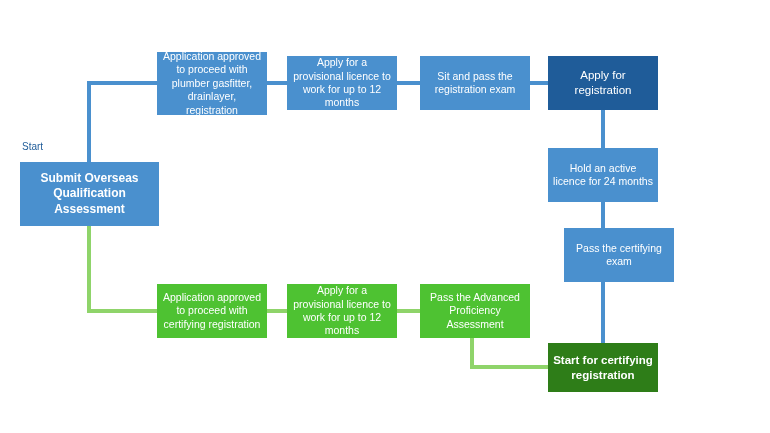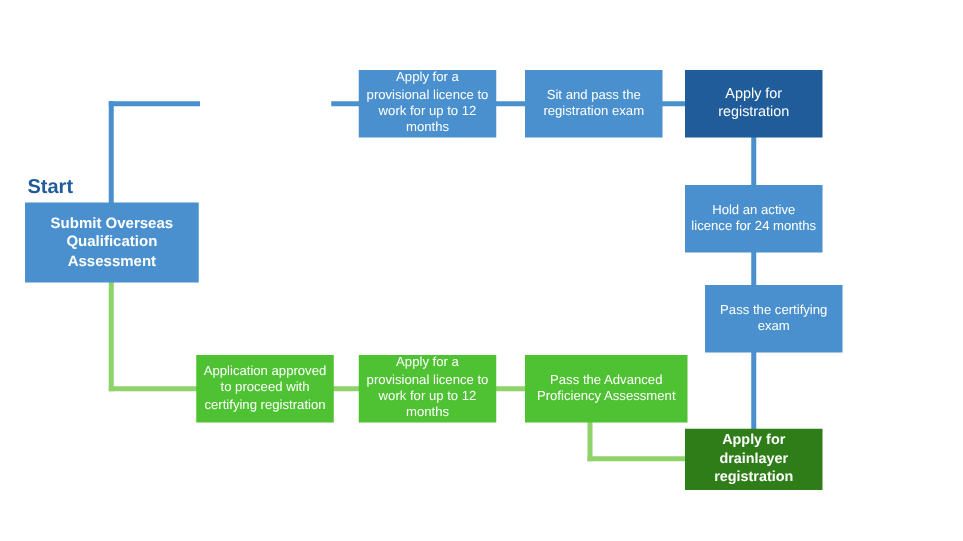--- a/index.html
+++ b/index.html
@@ -32,22 +32,22 @@
   .node .txt{display:block;width:100%;}
   .blue-box   {background:#4A90CE;font-size:10.5px;font-weight:400;}
   .navy-box   {background:#1F5C99;font-size:11.5px;font-weight:400;}
   .green-box  {background:#4EC232;font-size:10.5px;font-weight:400;}
   .dgreen-box {background:#2E7D18;font-size:11.5px;font-weight:700;}
   .start-box  {background:#4A90CE;font-size:12px;font-weight:700;}
 
   .start-label{
     position:absolute;
     color:#1F5C99;
-    font-size:16px;
-    font-weight:700;
+    font-size:10px;
+    font-weight:400;
     z-index:6;
     text-align:right;
   }
 </style>
 </head>
 <body>
 
 <div id="canvas">
 
   <div class="conn blue" style="left:87px;top:81px;width:4px;height:83px;"></div>
@@ -72,20 +72,23 @@
 
   <div class="start-label" style="left:22px;top:141px;">Start</div>
 
   <div class="node start-box" style="left:20px;top:162px;width:139px;height:64px;">
     <span class="txt">
       <span>Submit Overseas</span><br>
       <span>Qualification Assessment</span>
     </span>
   </div>
 
+  <div class="node blue-box" style="left:157px;top:52px;width:110px;height:63px;">
+    <span class="txt">Application approved to proceed with plumber gasfitter, drainlayer, registration</span>
+  </div>
 
   <div class="node blue-box" style="left:287px;top:56px;width:110px;height:54px;">
     <span class="txt">Apply for a provisional licence to work for up to 12 months</span>
   </div>
 
   <div class="node blue-box" style="left:420px;top:56px;width:110px;height:54px;">
     <span class="txt">Sit and pass the registration exam</span>
   </div>
 
   <div class="node navy-box" style="left:548px;top:56px;width:110px;height:54px;">
@@ -98,30 +101,30 @@
   <div class="node blue-box" style="left:548px;top:148px;width:110px;height:54px;">
     <span class="txt">Hold an active licence for 24 months</span>
   </div>
 
   <div class="node blue-box" style="left:548px;top:228px;width:110px;height:54px;margin-left:16px;">
     <span class="txt">Pass the certifying exam</span>
   </div>
 
   <div class="node dgreen-box" style="left:548px;top:343px;width:110px;height:49px;">
     <span class="txt">
-      <span>Apply for drainlayer</span><br>
+      <span>Start for certifying</span><br>
       <span>registration</span>
     </span>
   </div>
 
   <div class="node green-box" style="left:157px;top:284px;width:110px;height:54px;">
     <span class="txt">Application approved to proceed with certifying registration</span>
   </div>
 
   <div class="node green-box" style="left:287px;top:284px;width:110px;height:54px;">
     <span class="txt">Apply for a provisional licence to work for up to 12 months</span>
   </div>
 
-  <div class="node green-box" style="left:420px;top:284px;width:130px;height:54px;">
+  <div class="node green-box" style="left:420px;top:284px;width:110px;height:54px;">
     <span class="txt">Pass the Advanced Proficiency Assessment</span>
   </div>
 
 </div>
 
 </body></html>

